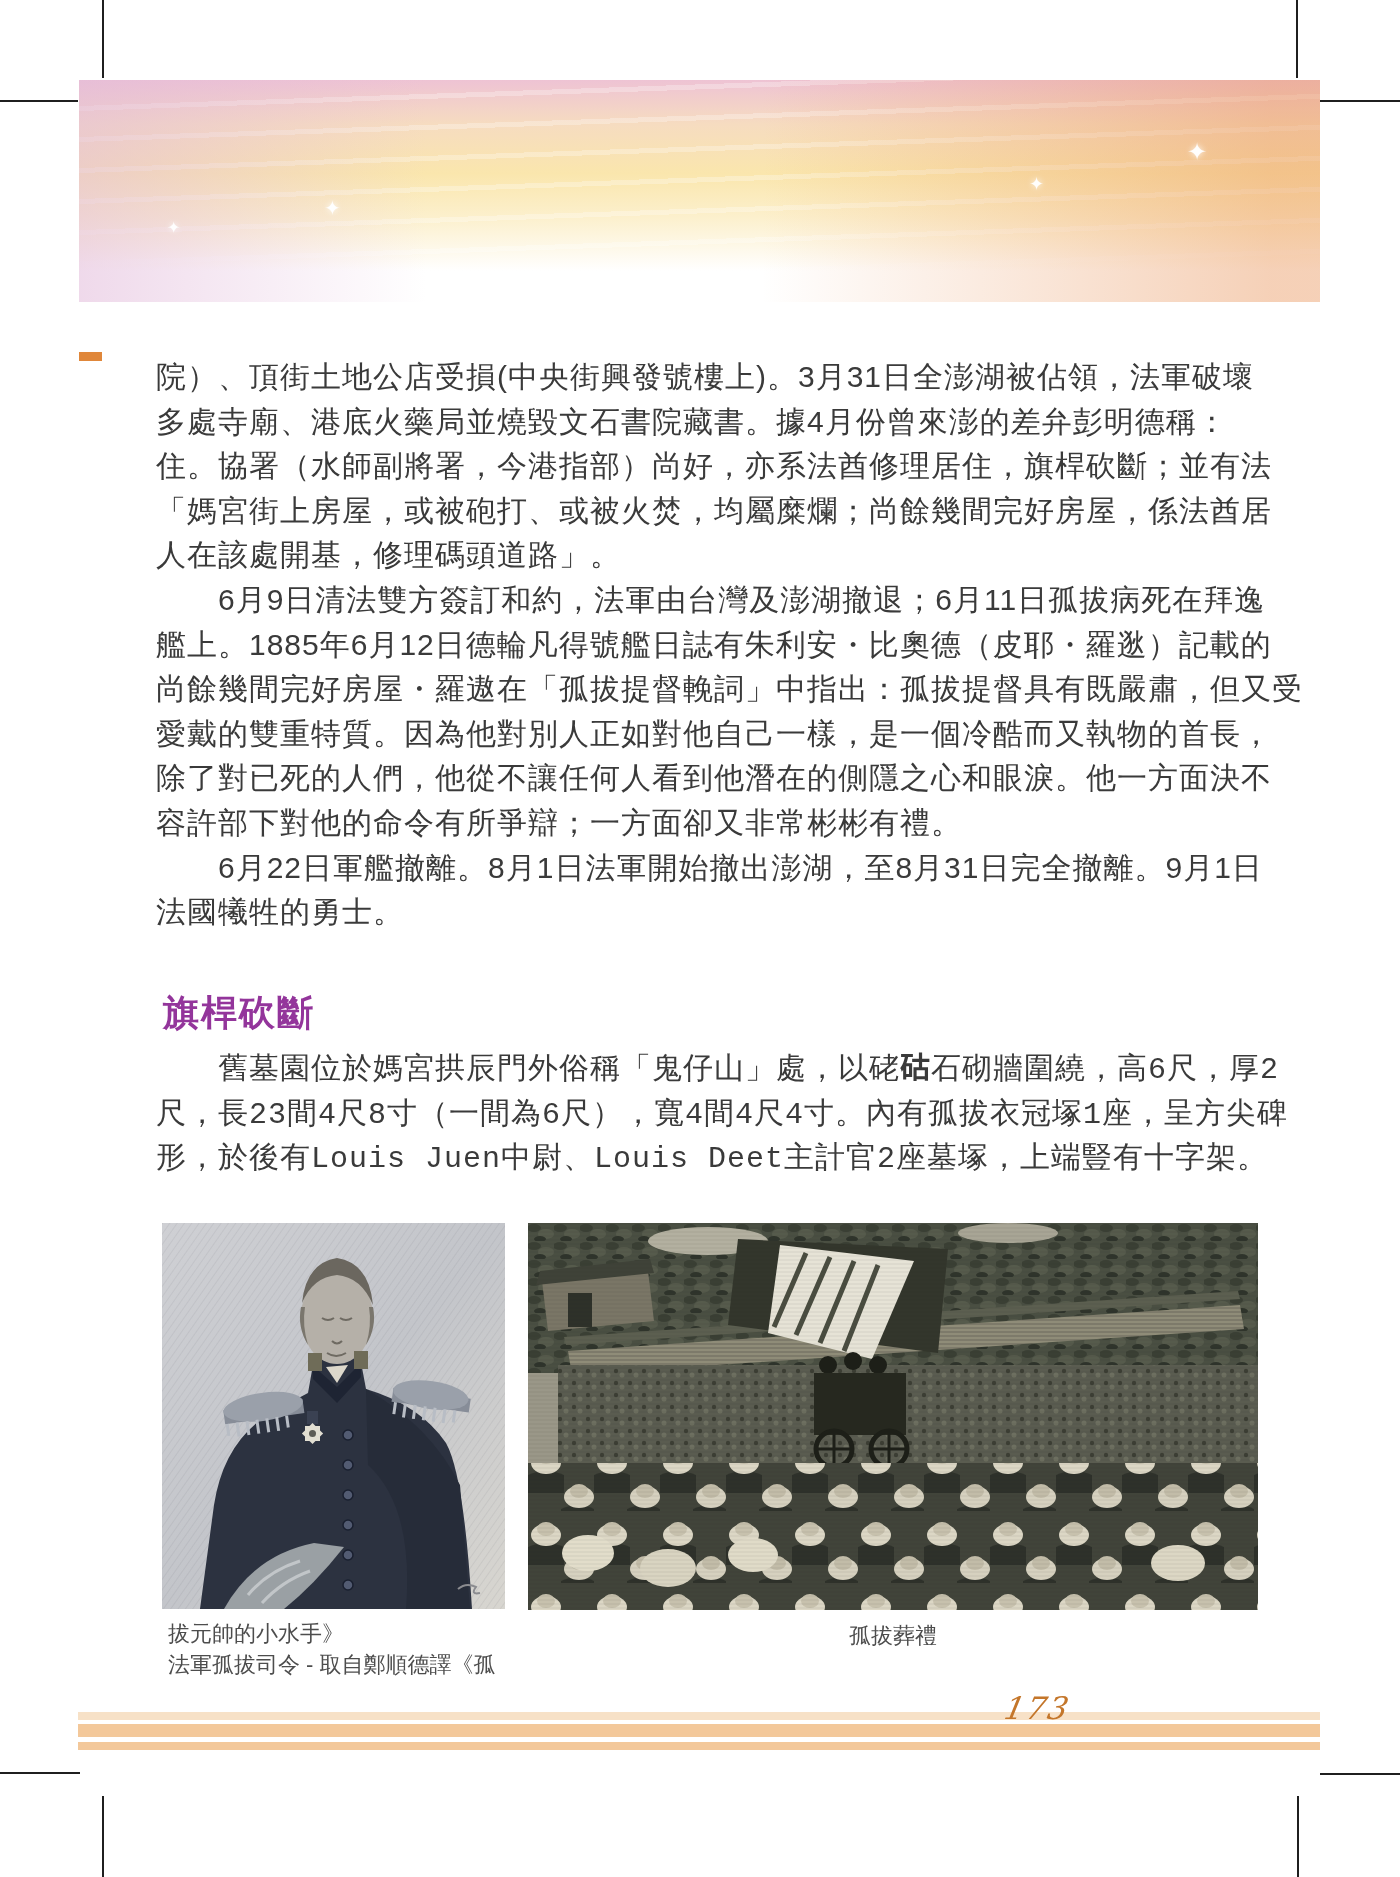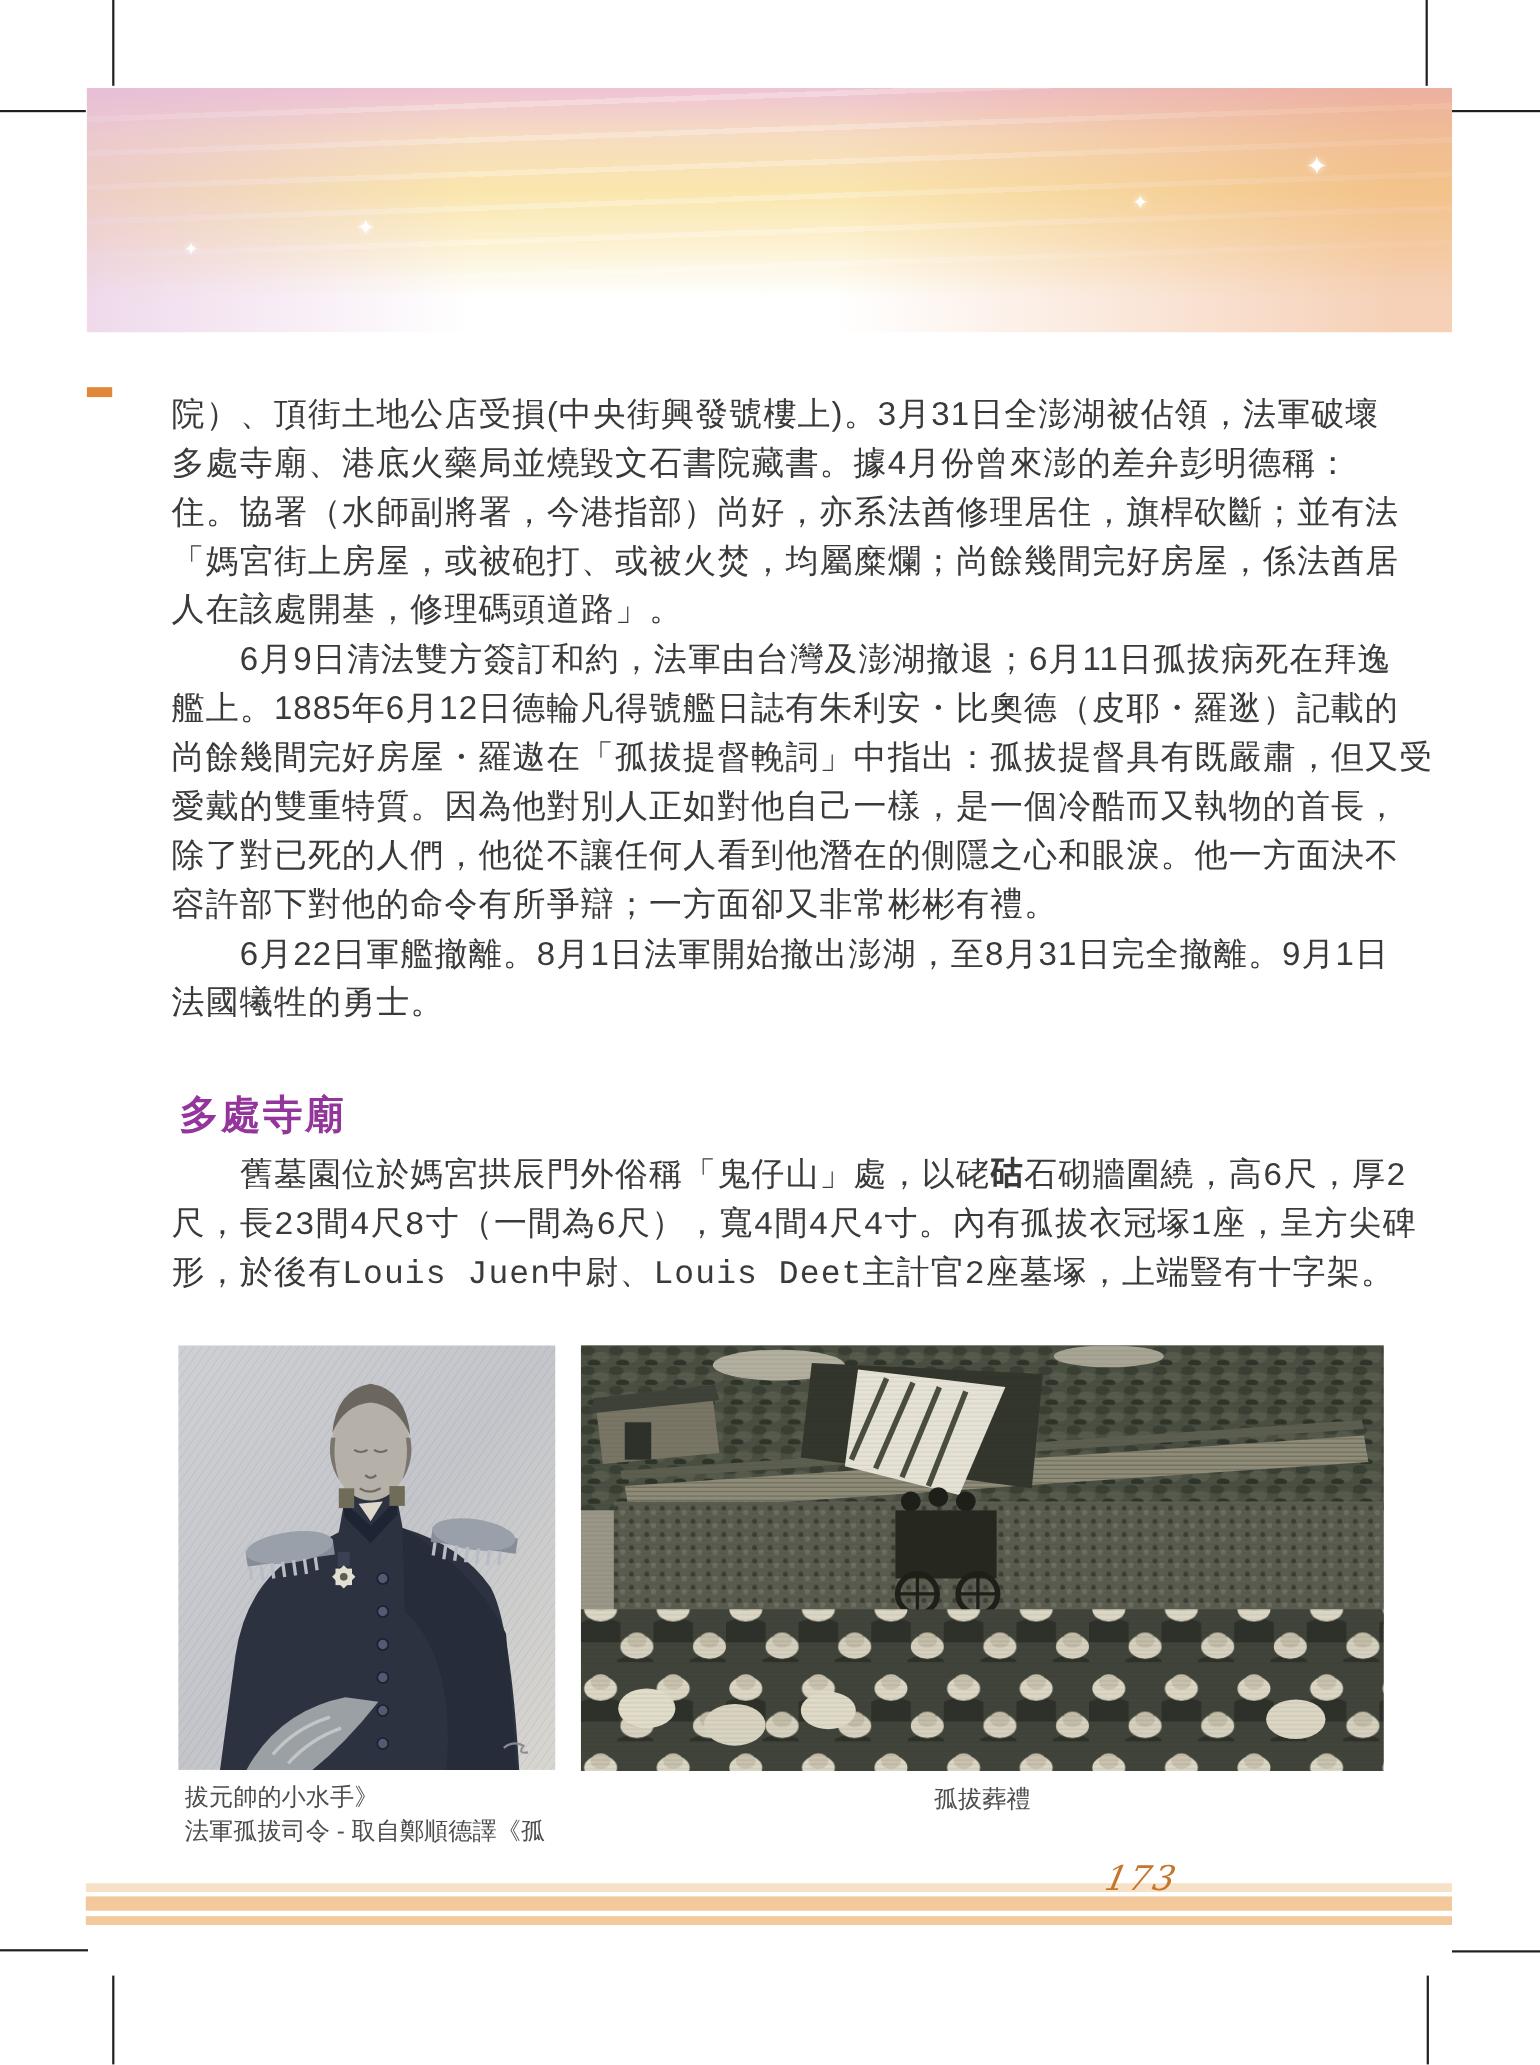--- a/index.html
+++ b/index.html
@@ -91,21 +91,21 @@
         <div class="tline">愛戴的雙重特質。因為他對別人正如對他自己一樣，是一個冷酷而又執物的首長，</div>
         <div class="tline">除了對已死的人們，他從不讓任何人看到他潛在的側隱之心和眼淚。他一方面決不</div>
         <div class="tline">容許部下對他的命令有所爭辯；一方面卻又非常彬彬有禮。</div>
       </div>
     <div>
         <div class="tline">　　6月22日軍艦撤離。8月1日法軍開始撤出澎湖，至8月31日完全撤離。9月1日</div>
         <div class="tline">法國犧牲的勇士。</div>
       </div>
   </div>
 
-  <div class="section-heading">多處寺廟</div>
+  <div class="section-heading">旗桿砍斷</div>
 
   <div class="textblock" id="textblock-2">
     <div class="tline"><span>　　舊墓園位於媽宮拱辰門外俗稱「鬼仔山」處，以硓</span><span class="bold-char">𥑮</span><span>石砌牆圍繞，高6尺，厚2</span></div>
     <div>
         <div class="tline">尺，長23間4尺8寸（一間為6尺），寬4間4尺4寸。內有孤拔衣冠塚1座，呈方尖碑</div>
         <div class="tline">形，於後有Louis Juen中尉、Louis Deet主計官2座墓塚，上端豎有十字架。</div>
       </div>
   </div>
 
   <div class="figure" id="figure-portrait">

